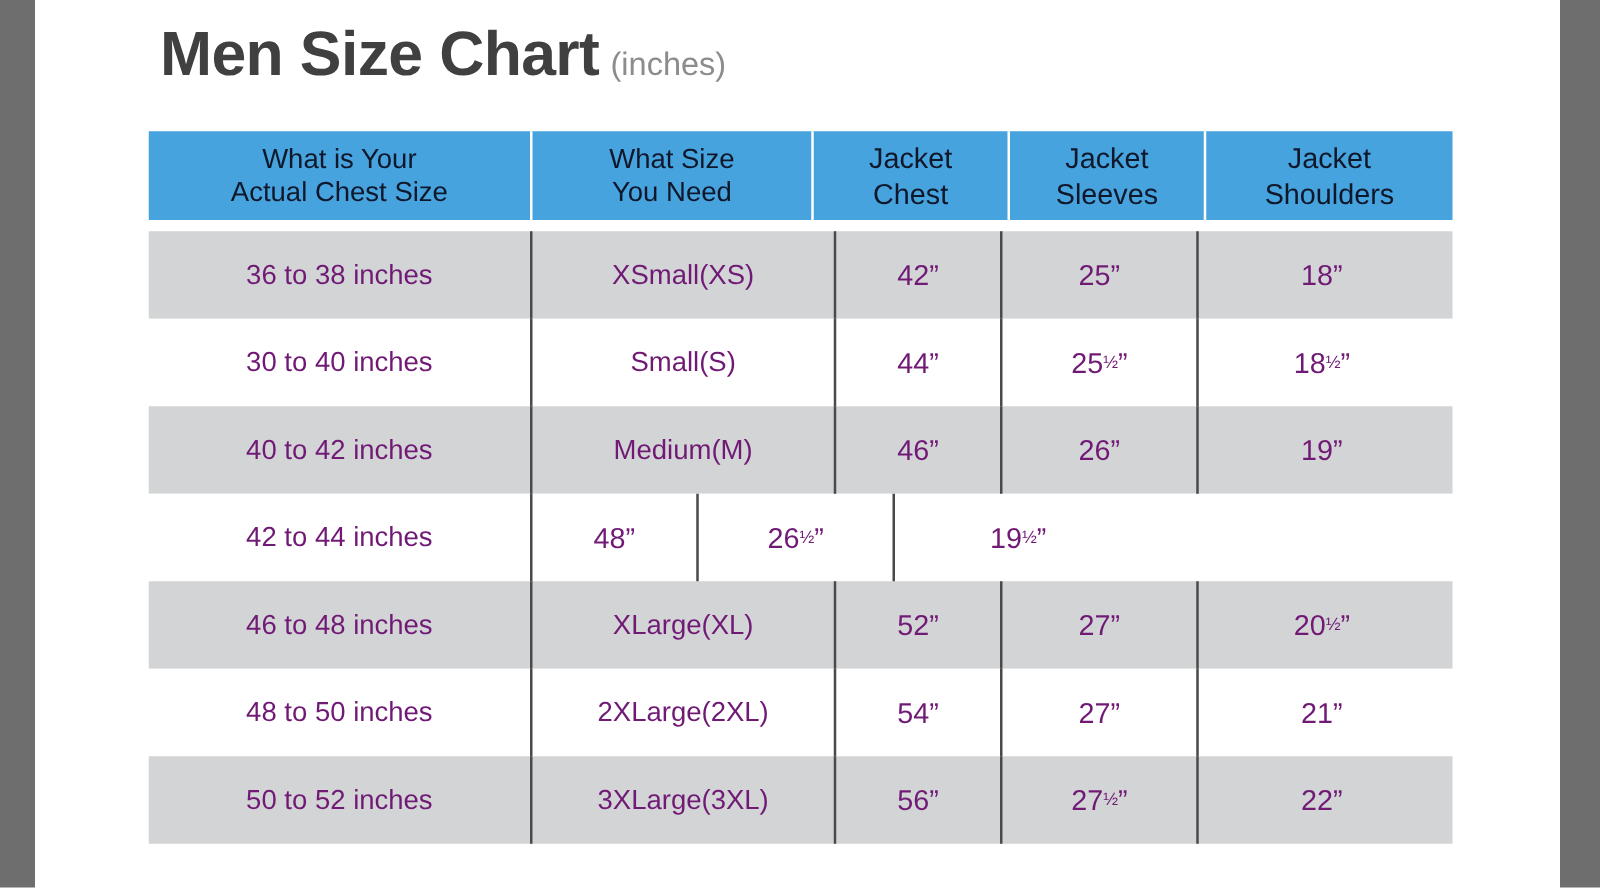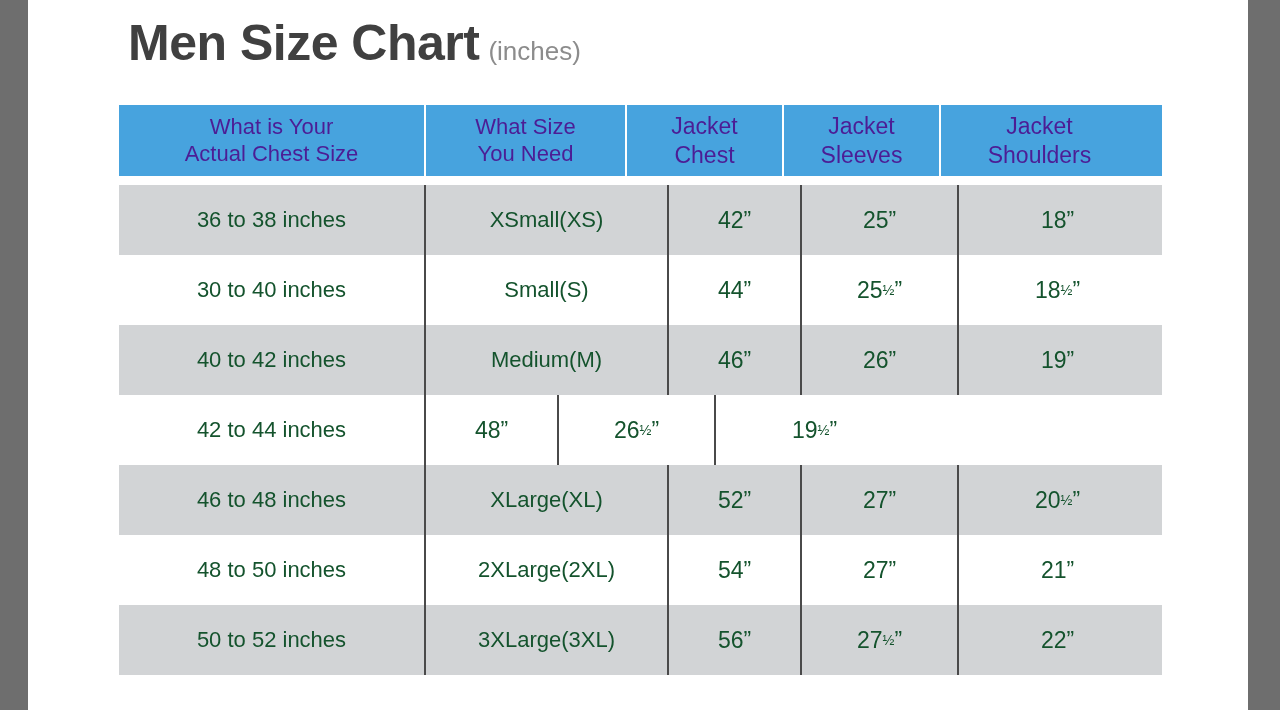--- a/index.html
+++ b/index.html
@@ -74,21 +74,21 @@
     width: 100%;
     box-sizing: border-box;
   }
 
   
   .header-row {
     background: #47a3de;
     height: 71px;
   }
   .header-row .cell {
-    color: #4c1d95;
+    color: #0f172a;
     font-size: 20px;
     font-weight: 400;
     line-height: 1.22;
     display: flex;
     flex-direction: column;
     align-items: center;
     justify-content: center;
     text-align: center;
     box-sizing: border-box;
     border-right: 2px solid #ffffff;
@@ -102,34 +102,34 @@
   .body-row { height: 70px; }
   .body-row.shade { background: #d2d4d6; }
   .body-row.plain { background: #ffffff; }
 
   .body-row .cell {
     display: flex;
     align-items: center;
     justify-content: center;
     text-align: center;
     box-sizing: border-box;
-    color: #14532d;
+    color: #701a75;
     border-right: 2px solid #4a4a4a;
   }
   .body-row .cell:last-child { border-right: none; }
 
   .cell.c0 { width: 307px; font-size: 22px; }
   .cell.c1 { width: 243px; font-size: 22px; }
   .cell.c2 { width: 133px; font-size: 23px; }
   .cell.c3 { width: 157px; font-size: 23px; }
   .cell.c4 { width: 197px; font-size: 23px; }
 
   
   .header-row .cell.c0 { width: 307px; }
-  .header-row .cell.c1 { width: 201px; }
+  .header-row .cell.c1 { width: 225px; }
   .header-row .cell.c2 { width: 157px; }
   .header-row .cell.c3 { width: 157px; }
   .header-row .cell.c4 { width: 197px; }
 
   .hline { display: block; }
 
   .frac {
     font-size: 0.62em;
     vertical-align: 0.30em;
     letter-spacing: 0;

